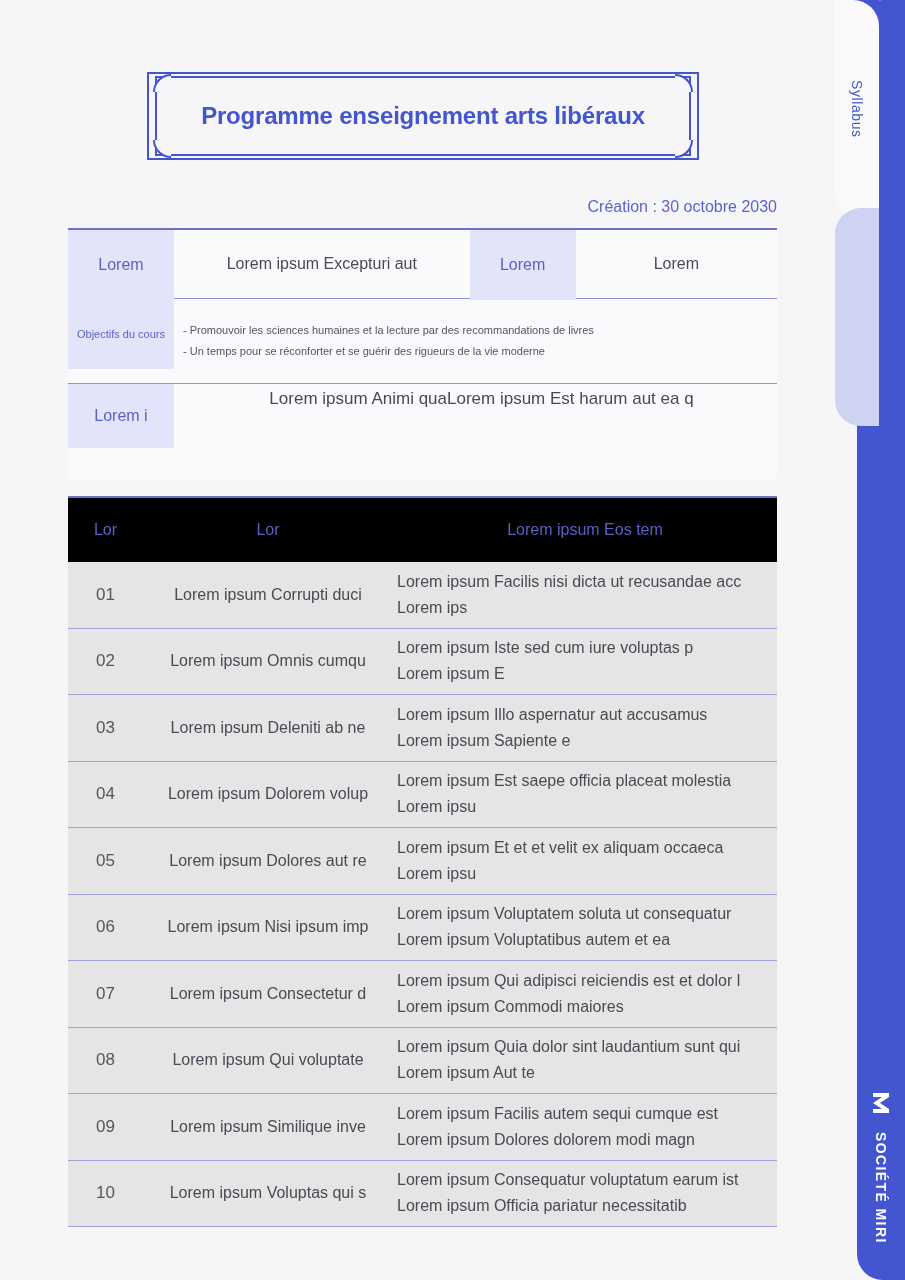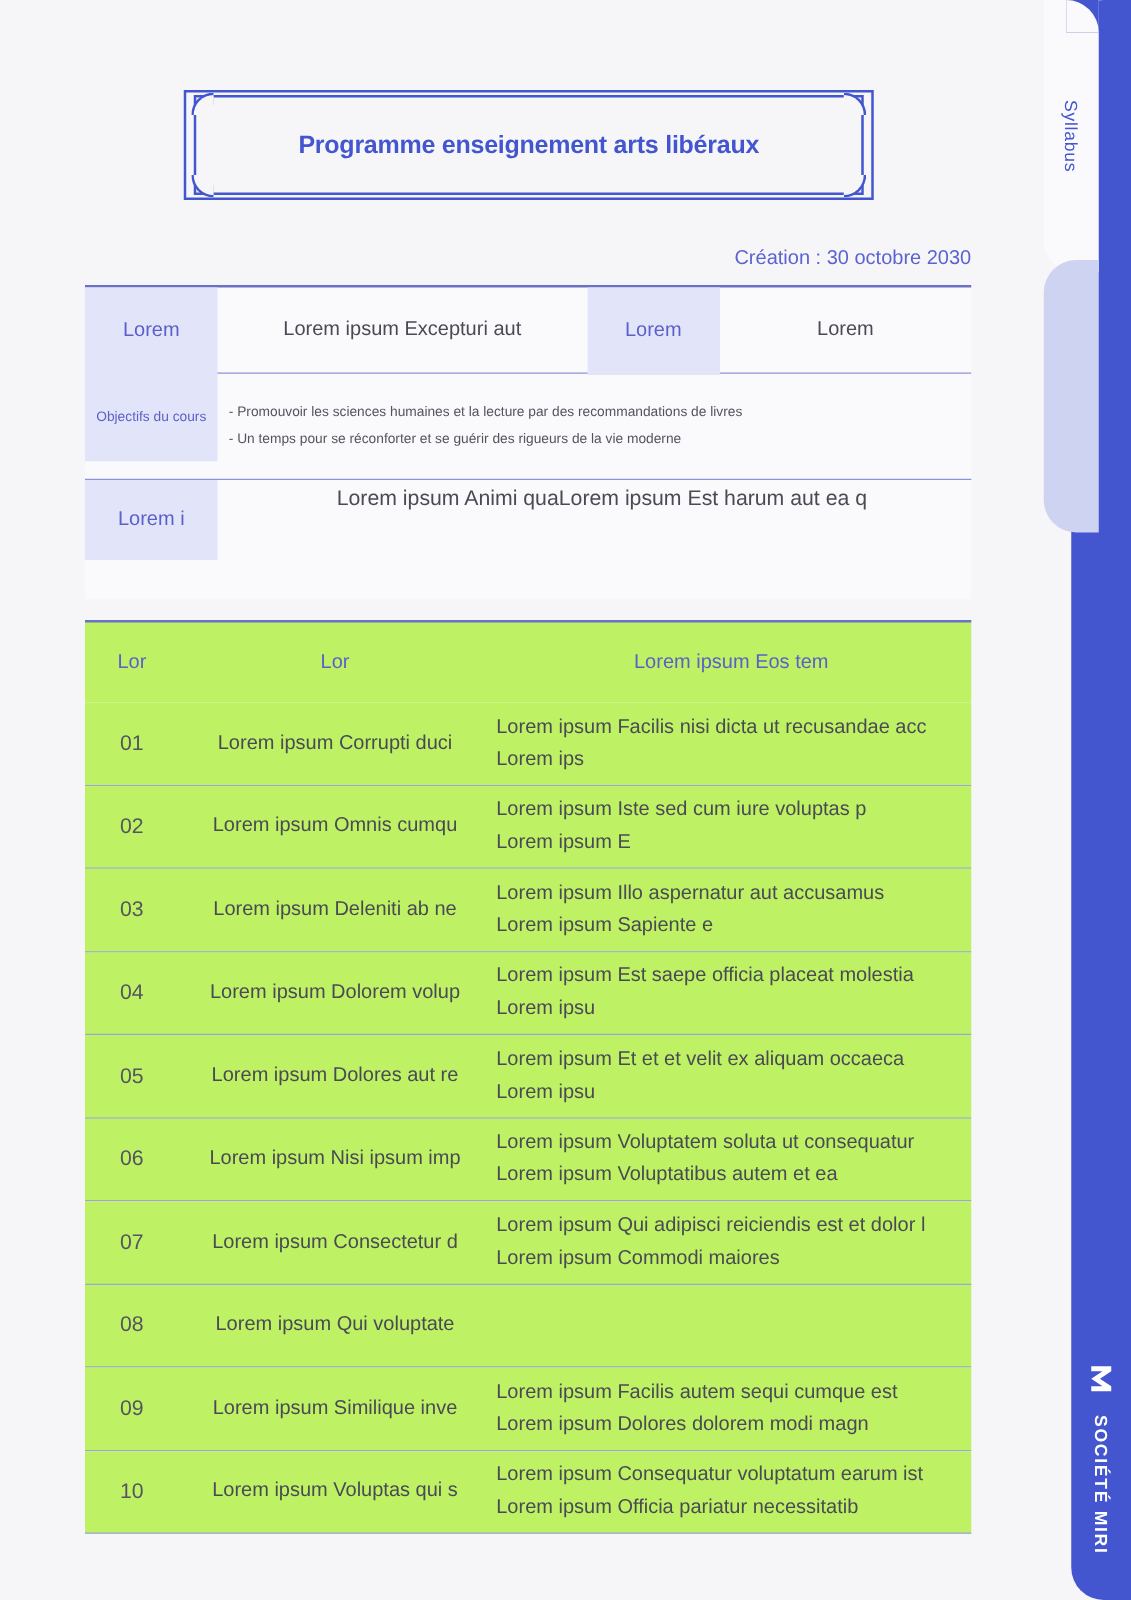--- a/index.html
+++ b/index.html
@@ -144,21 +144,21 @@
   .corner.bl { left: 6px;  bottom: 2px; border-right: none; border-top: none;  border-radius: 0 0 0 18px; }
   .corner.br { right: 6px; bottom: 2px; border-left: none;  border-top: none;  border-radius: 0 0 18px 0; }
 
   .banner-title {
     position: absolute;
     inset: 0;
     display: flex;
     align-items: center;
     justify-content: center;
     color: #4355cf;
-    font-size: 20px;
+    font-size: 24px;
     font-weight: bold;
     letter-spacing: -0.2px;
     z-index: 5;
   }
 
   
   .creation-date {
     position: absolute;
     right: 80px;
     top: 198px;
@@ -244,38 +244,38 @@
   .list-table {
     position: absolute;
     left: 68px;
     top: 496px;
     width: 709px;
   }
   .lt-head {
     display: flex;
     align-items: center;
     height: 66px;
-    background: #bef264;
+    background: #000000;
     border-top: 2px solid #6b72c6;
   }
   .lt-head div {
     color: #5c5fc7;
     font-size: 16px;
     text-align: center;
   }
   .col-no   { width: 75px; flex: 0 0 75px; }
   .col-name { width: 250px; flex: 0 0 250px; }
   .col-desc { flex: 1 1 auto; text-align: center; }
 
   .lt-row {
     display: flex;
     align-items: center;
     height: 66.5px;
     border-bottom: 1.5px solid #9ea3dd;
-    background: #bef264;
+    background: #e5e5e5;
   }
   .lt-row .r-no {
     width: 75px; flex: 0 0 75px;
     text-align: center;
     font-size: 17px;
     color: #55555f;
   }
   .lt-row .r-name {
     width: 250px; flex: 0 0 250px;
     text-align: center;
@@ -394,20 +394,24 @@
           <div class="r-no">07</div>
           <div class="r-name">Lorem ipsum Consectetur d</div>
           <div class="r-desc">
             <span>Lorem ipsum Qui adipisci reiciendis est et dolor l</span>
             <span>Lorem ipsum Commodi maiores</span>
           </div>
         </div>
         <div class="lt-row">
           <div class="r-no">08</div>
           <div class="r-name">Lorem ipsum Qui voluptate</div>
+          <div class="r-desc">
+            <span>Lorem ipsum Quia dolor sint laudantium sunt qui</span>
+            <span>Lorem ipsum Aut te</span>
+          </div>
         </div>
         <div class="lt-row">
           <div class="r-no">09</div>
           <div class="r-name">Lorem ipsum Similique inve</div>
           <div class="r-desc">
             <span>Lorem ipsum Facilis autem sequi cumque est</span>
             <span>Lorem ipsum Dolores dolorem modi magn</span>
           </div>
         </div>
         <div class="lt-row">

